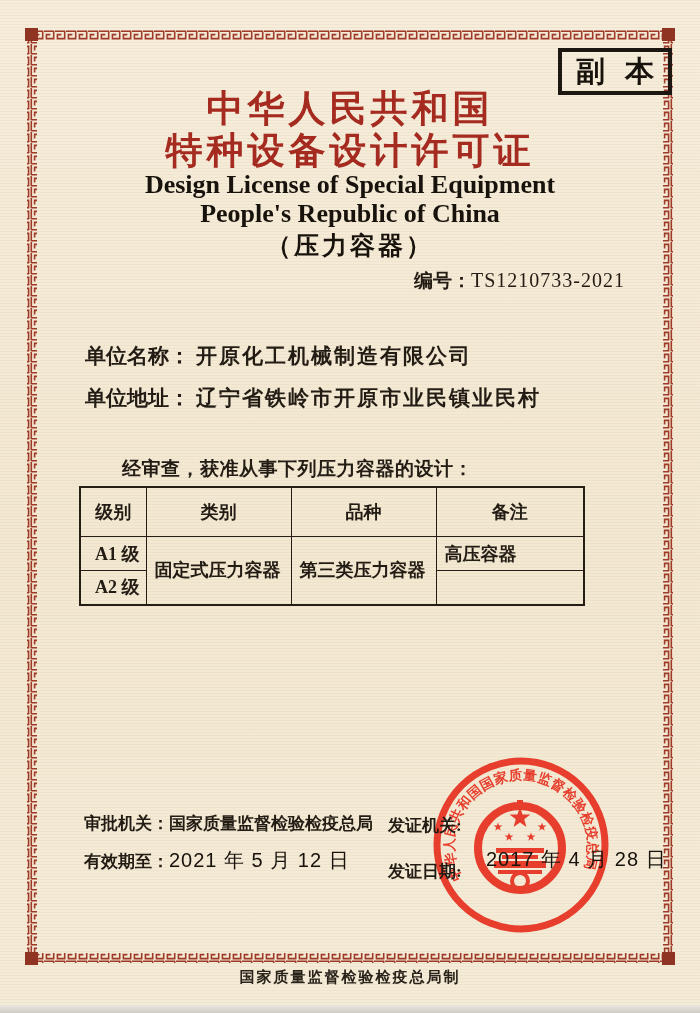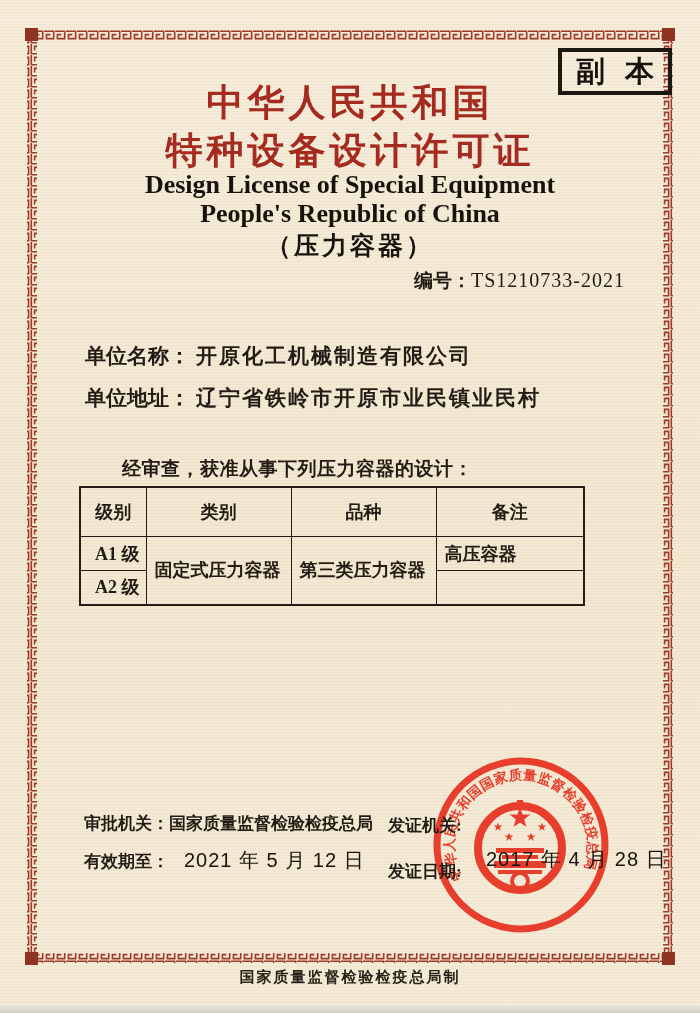--- a/index.html
+++ b/index.html
@@ -26,21 +26,21 @@
     color:#17120c;
     margin-left:12px;
   }
 
   .title-cn {
     position:absolute; left:0; width:100%; text-align:center; z-index:2;
     color:#a52b20;
     font-family:"Liberation Sans","DejaVu Sans",sans-serif;
     font-weight:bold; font-size:37px; letter-spacing:4px; line-height:1;
   }
-  .title-cn.l1 { top:84px; }
+  .title-cn.l1 { top:90px; }
   .title-cn.l2 { top:132px; }
 
   .title-en {
     position:absolute; left:0; width:100%; text-align:center; z-index:2;
     font-family:"Liberation Serif","DejaVu Serif",serif;
     font-weight:bold; font-size:26px; line-height:1; color:#17120c;
   }
   .title-en.l1 { top:172px; }
   .title-en.l2 { top:201px; }
 
@@ -81,21 +81,21 @@
   .block-bl { z-index:3; font-weight:bold; white-space:nowrap; }
   .lbl17 { font-size:17px; font-weight:bold; }
   .approval-line { position:absolute; left:84px; top:812px; }
   .valid-line    { position:absolute; left:84px; top:847px; }
   .issuer-lbl    { position:absolute; left:388px; top:814px; }
   .issuedate-lbl { position:absolute; left:388px; top:860px; }
   .date-val {
     font-family:"Liberation Sans","DejaVu Sans",sans-serif;
     font-size:20px; font-weight:normal; letter-spacing:1px; color:#17120c;
   }
-  .valid-line .date-val { margin-left:15px; }
+  .valid-line .date-val { margin-left:0; }
   .issuedate-val { position:absolute; left:486px; top:846px; z-index:4; }
 
   .seal-svg { position:absolute; left:432px; top:756px; z-index:2; }
 
   .footer-line {
     position:absolute; left:0; top:968px; width:100%; text-align:center; z-index:2;
     font-family:"Liberation Sans","DejaVu Sans",sans-serif;
     font-size:15px; font-weight:bold; letter-spacing:2px; color:#29231a;
   }
   .scan-edge {

